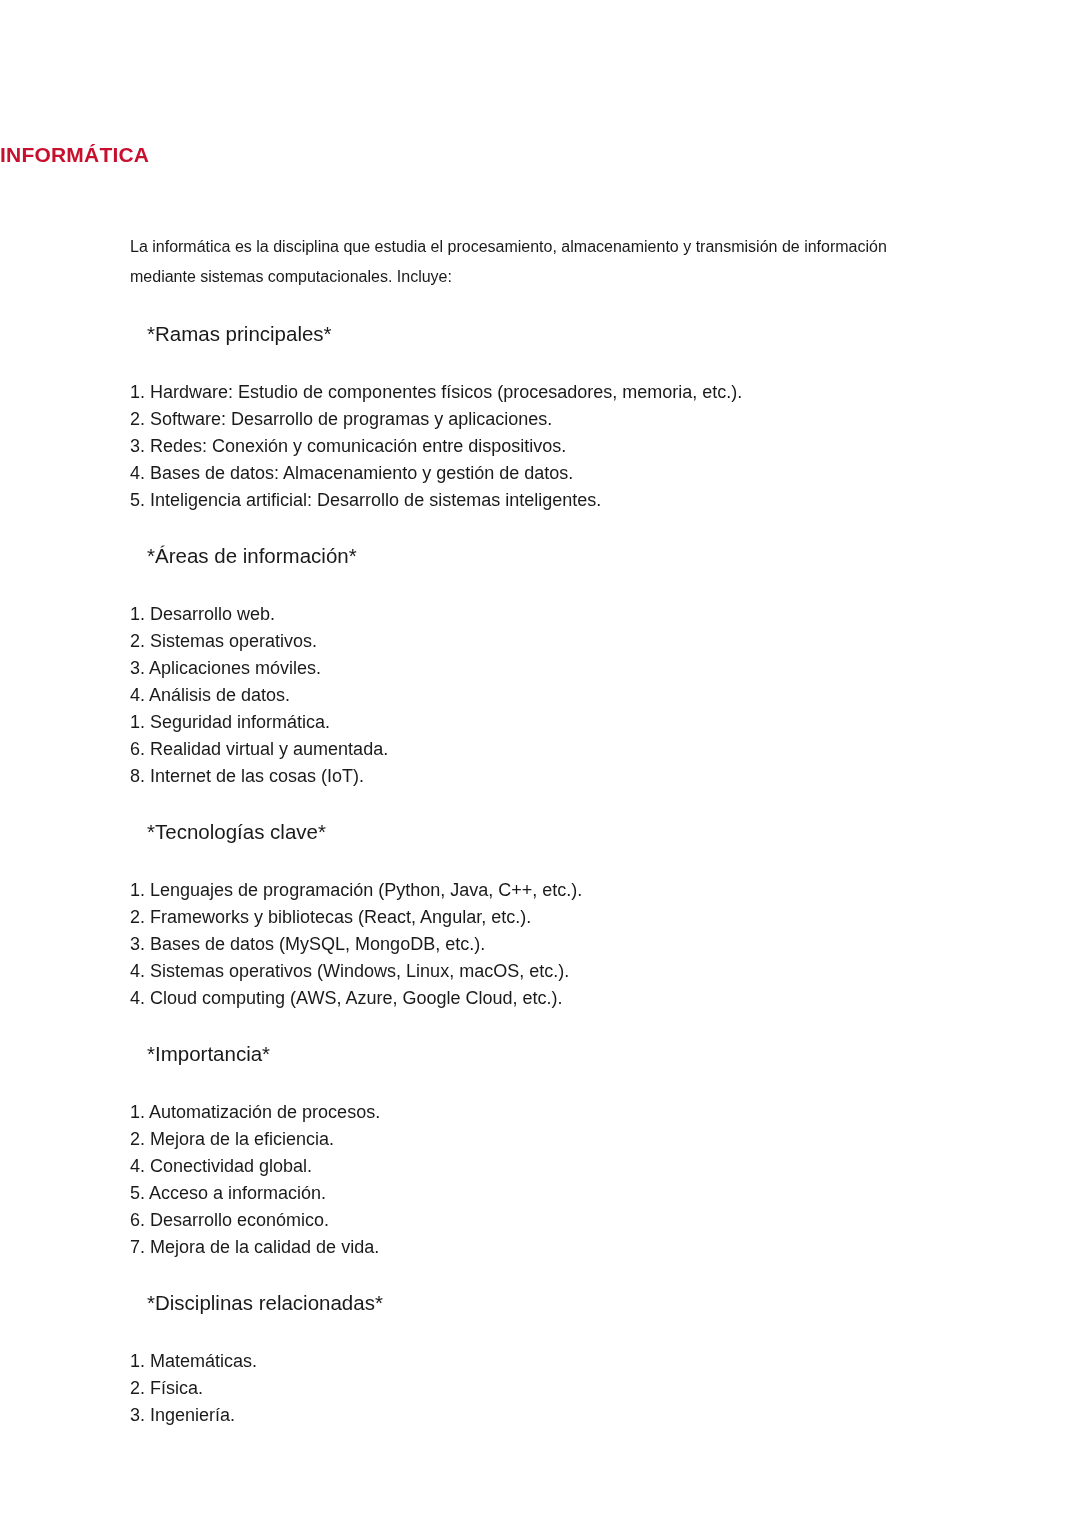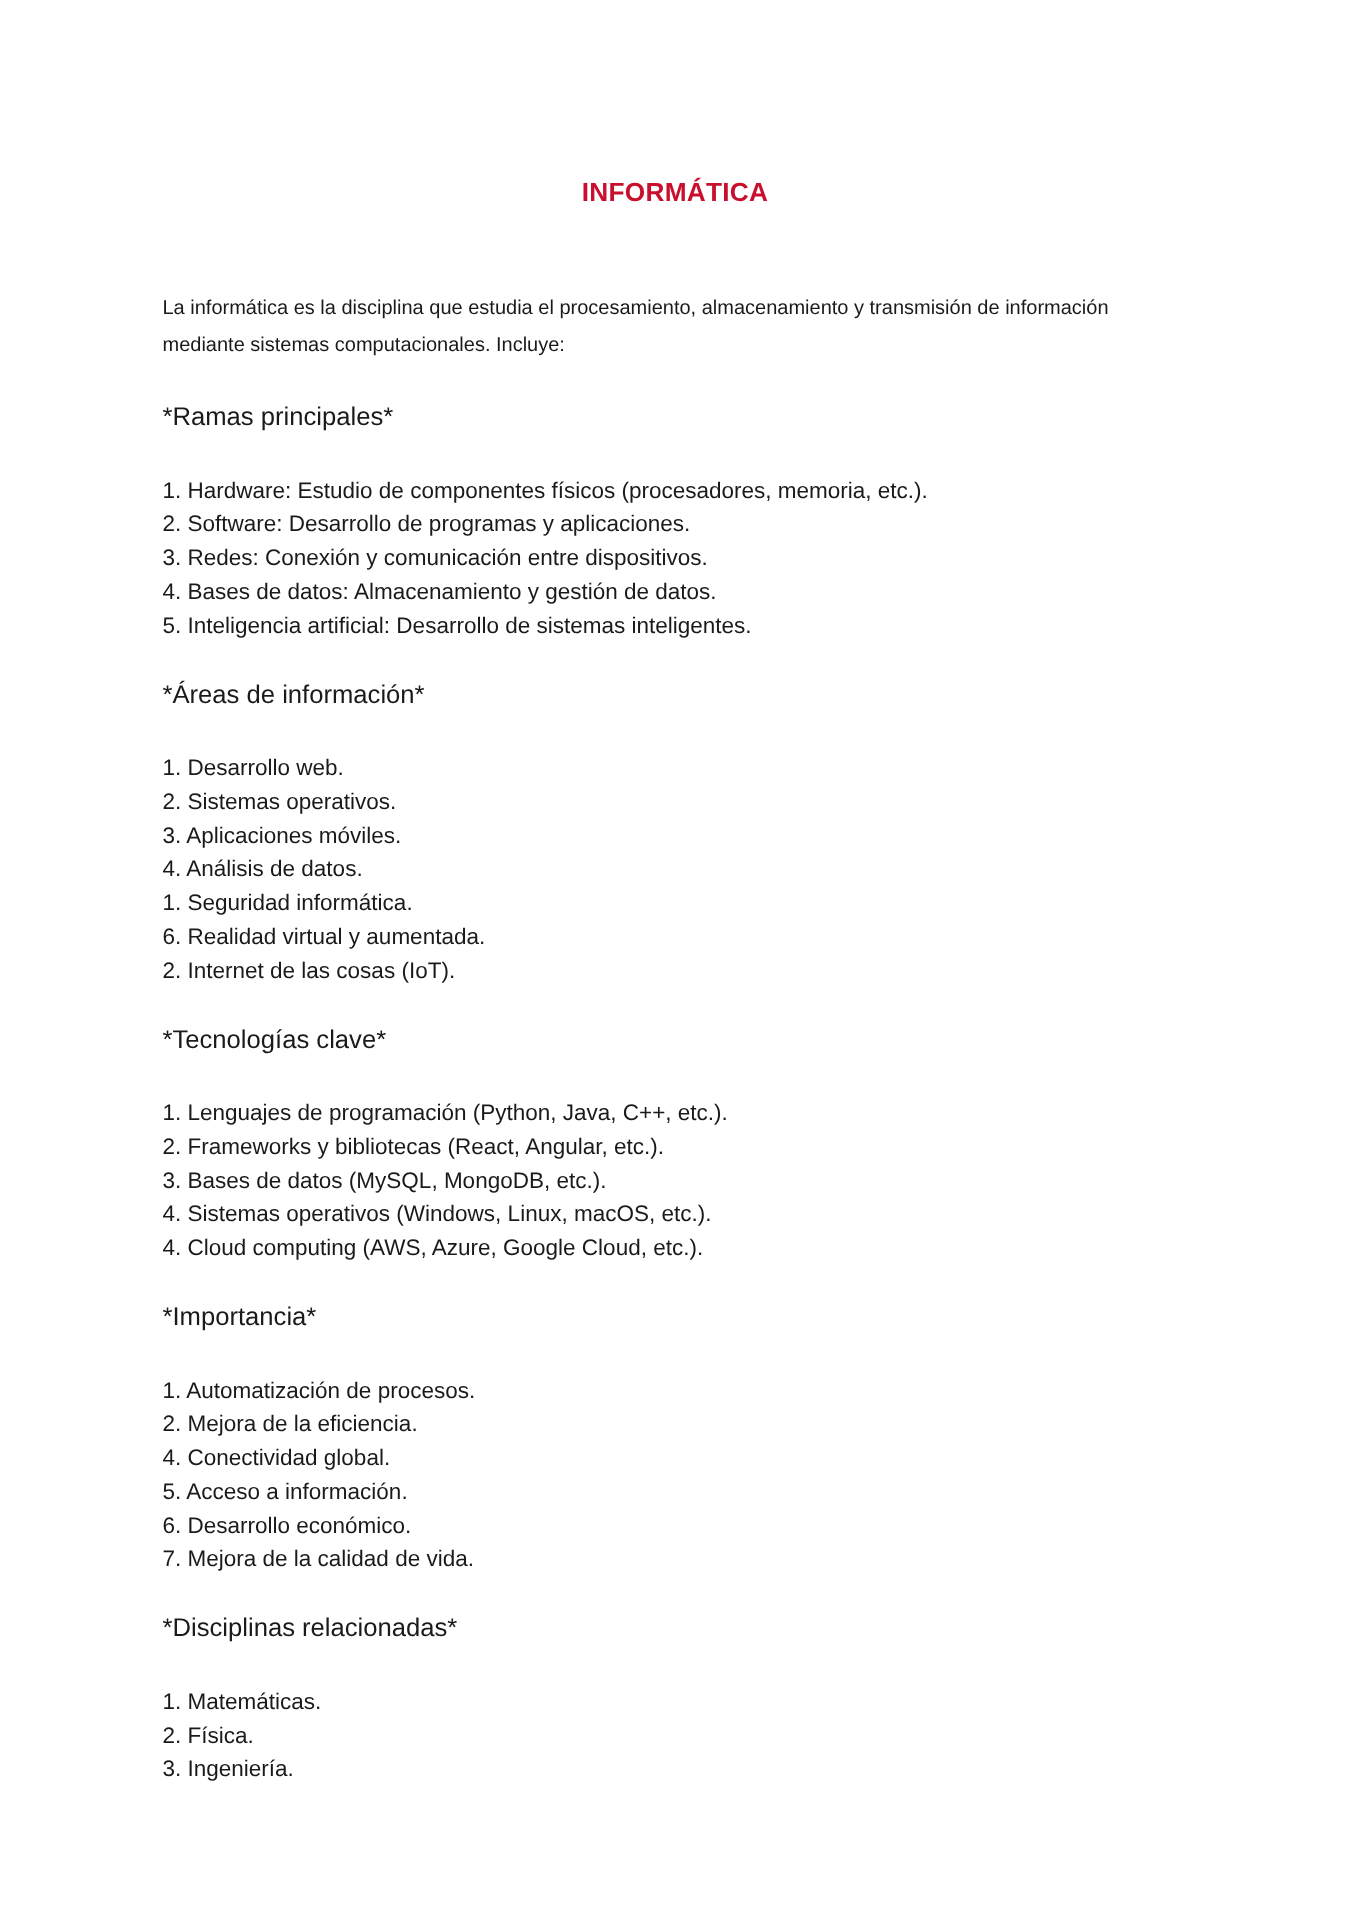--- a/index.html
+++ b/index.html
@@ -21,21 +21,21 @@
     background: #ffffff;
     box-sizing: border-box;
     padding: 0;
     overflow: hidden;
   }
   .doc-title {
     position: absolute;
     top: 128px;
     left: 0;
     width: 1080px;
-    text-align: center;
+    text-align: left;
     font-size: 21px;
     font-weight: bold;
     letter-spacing: 0.2px;
     color: #c8102e;
     line-height: 1.2;
   }
   .body-block {
     position: absolute;
     top: 232px;
     left: 130px;
@@ -48,21 +48,21 @@
     margin: 0 0 0 0;
     max-width: 818px;
   }
   .section {
     margin-top: 27px;
   }
   .section-heading {
     font-size: 20.5px;
     line-height: 30px;
     color: #1a1a1a;
-    margin: 0;
+    margin: 17px;
     font-weight: normal;
   }
   .item-list {
     list-style: none;
     margin: 30px 0 0 0;
     padding: 0;
   }
   .item-list li {
     font-size: 18px;
     line-height: 27px;
@@ -96,21 +96,21 @@
 
     <section class="section">
       <p class="section-heading">*Áreas de información*</p>
       <ul class="item-list">
         <li>1. Desarrollo web.</li>
         <li>2. Sistemas operativos.</li>
         <li>3. Aplicaciones móviles.</li>
         <li>4. Análisis de datos.</li>
         <li>1. Seguridad informática.</li>
         <li>6. Realidad virtual y aumentada.</li>
-        <li>2. Internet de las cosas (IoT).</li>
+        <li>8. Internet de las cosas (IoT).</li>
       </ul>
     </section>
 
     <section class="section">
       <p class="section-heading">*Tecnologías clave*</p>
       <ul class="item-list">
         <li>1. Lenguajes de programación (Python, Java, C++, etc.).</li>
         <li>2. Frameworks y bibliotecas (React, Angular, etc.).</li>
         <li>3. Bases de datos (MySQL, MongoDB, etc.).</li>
         <li>4. Sistemas operativos (Windows, Linux, macOS, etc.).</li>

